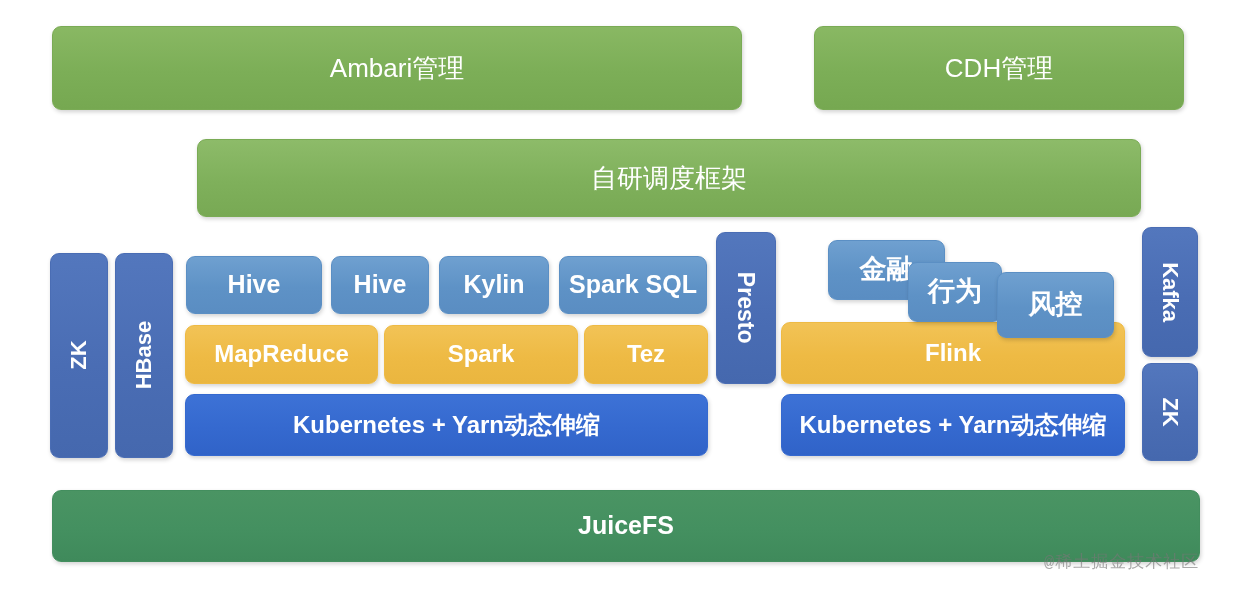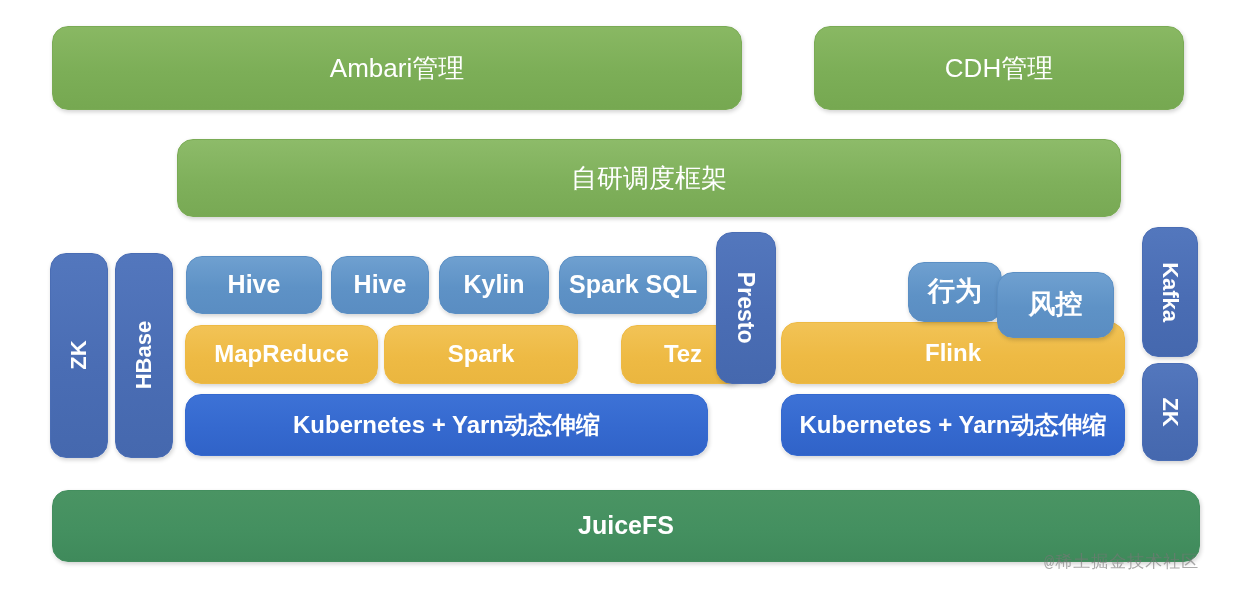--- a/index.html
+++ b/index.html
@@ -17,35 +17,36 @@
     background: #ffffff;
     overflow: hidden;
   }
   .box {
     position: absolute;
     box-sizing: border-box;
     display: flex;
     align-items: center;
     justify-content: center;
     color: #ffffff;
-    border-radius: 16px;
+    border-radius: 9px;
     text-align: center;
     line-height: 1.1;
     white-space: nowrap;
     box-shadow: 1px 2px 4px rgba(0,0,0,0.18);
     -webkit-font-smoothing: antialiased;
   }
   
   .green-mgmt {
     background: linear-gradient(180deg,#89b863 0%,#7cae57 55%,#76a851 100%);
     border: 1px solid #7aab55;
   }
   .green-sched {
     background: linear-gradient(180deg,#8dbb69 0%,#7fb05b 55%,#78a954 100%);
     border: 1px solid #7aab55;
+    margin-left: 20px;
   }
   .green-fs {
     background: linear-gradient(180deg,#4a9463 0%,#449060 55%,#3f8a5b 100%);
     border: 1px solid #438e5e;
   }
   .blue-light {
     background: linear-gradient(180deg,#6fa0d0 0%,#5e92c6 55%,#5a8dc2 100%);
     border: 1px solid #5b8fc4;
   }
   .blue-med {
@@ -133,40 +134,43 @@
   </div>
 
   <div class="box orange t-orange" style="left:185px; top:325px; width:193px; height:59px;">
     <span>MapReduce</span>
   </div>
 
   <div class="box orange t-orange" style="left:384px; top:325px; width:194px; height:59px;">
     <span>Spark</span>
   </div>
 
-  <div class="box orange t-orange" style="left:584px; top:325px; width:124px; height:59px;margin-left:37px;">
+  <div class="box orange t-orange" style="left:584px; top:325px; width:124px; height:59px;">
     <span>Tez</span>
   </div>
 
   <div class="box blue-strong t-k8s" style="left:185px; top:394px; width:523px; height:62px;">
     <span>Kubernetes + Yarn动态伸缩</span>
   </div>
 
   <div class="box blue-strong t-k8s" style="left:781px; top:394px; width:344px; height:62px;">
     <span>Kubernetes + Yarn动态伸缩</span>
   </div>
 
   <div class="box blue-med t-presto rot-cw" style="left:716px; top:232px; width:60px; height:152px;">
     <span class="rtext">Presto</span>
   </div>
 
   <div class="box orange t-orange" style="left:781px; top:322px; width:344px; height:62px;">
     <span>Flink</span>
   </div>
 
+  <div class="box blue-light t-cn" style="left:828px; top:240px; width:117px; height:60px; z-index:3;">
+    <span>金融</span>
+  </div>
 
   <div class="box blue-light t-cn" style="left:908px; top:262px; width:94px; height:60px; z-index:4;">
     <span>行为</span>
   </div>
 
   <div class="box blue-light t-cn" style="left:997px; top:272px; width:117px; height:66px; z-index:5;">
     <span>风控</span>
   </div>
 
   <div class="box blue-med t-side rot-cw" style="left:1142px; top:227px; width:56px; height:130px;">

